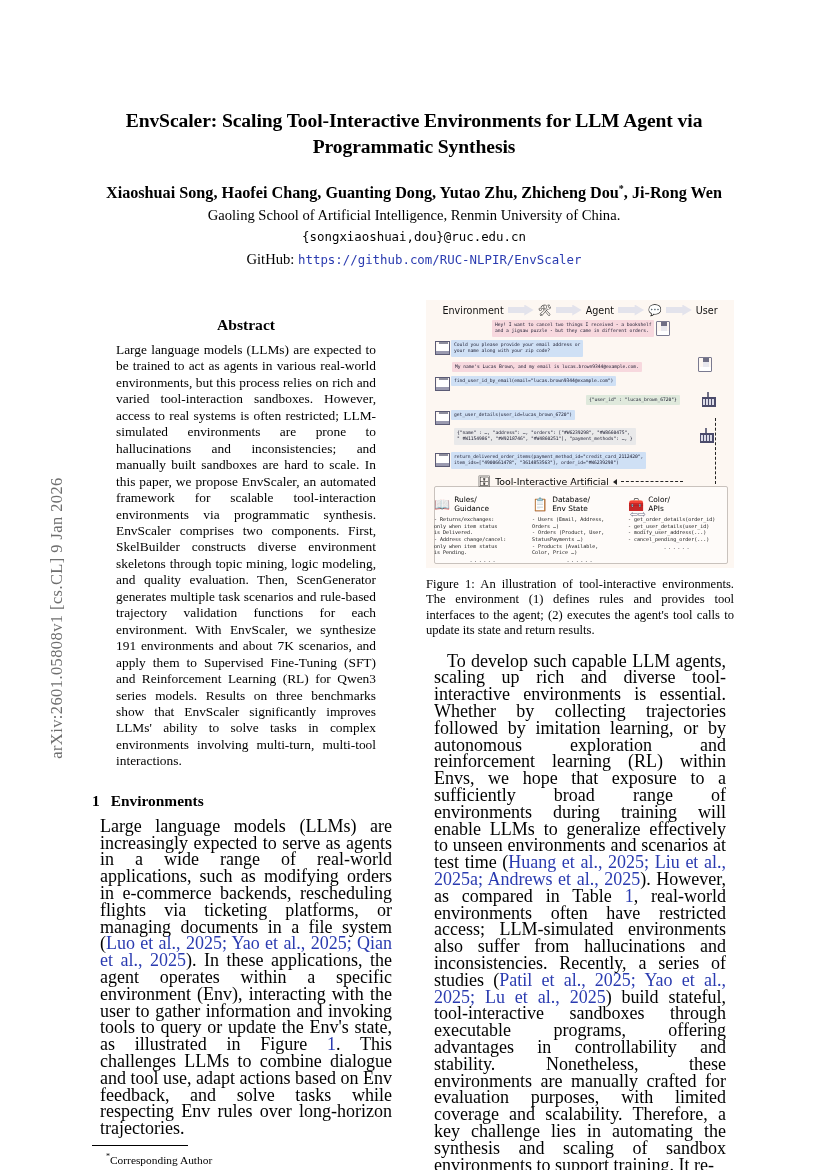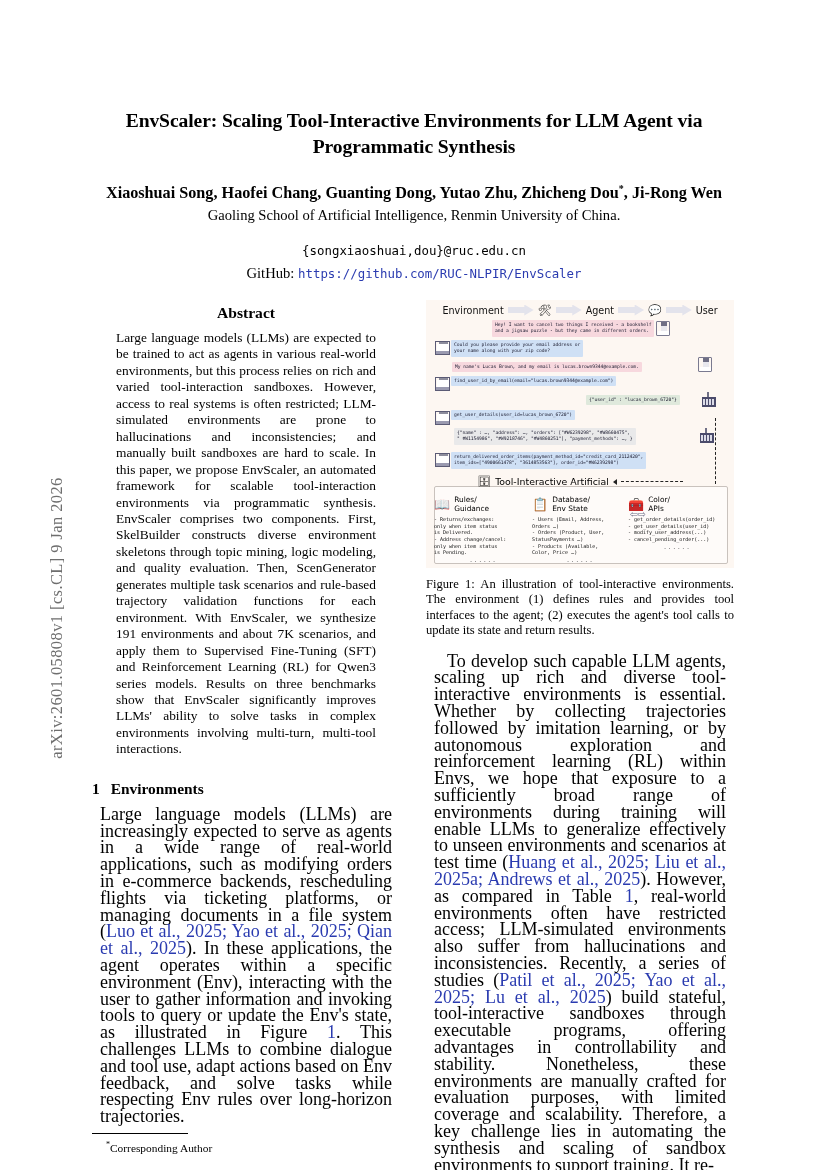--- a/index.html
+++ b/index.html
@@ -64,38 +64,38 @@
   .authors .names sup { font-weight: bold; font-size: 10px; }
   .authors .affil {
     font-size: 14.6px;
     line-height: 20px;
     margin-top: 1px;
   }
   .authors .email {
     font-family: "DejaVu Sans Mono", monospace;
     font-size: 12.4px;
     line-height: 20px;
-    margin-top: 16px;
+    margin-top: 2px;
   }
   .authors .github {
     font-size: 14.6px;
     line-height: 21px;
     margin-top: 2px;
   }
   .authors .github .url {
     font-family: "DejaVu Sans Mono", monospace;
     font-size: 12.4px;
     color: #2a3bb0;
   }
 
   
   .col-left {
     position: absolute;
     left: 92px;
-    top: 304px;
+    top: 316px;
     width: 308px;
   }
   .col-right {
     position: absolute;
     left: 426px;
     top: 300px;
     width: 308px;
   }
 
   .abstract-head {

